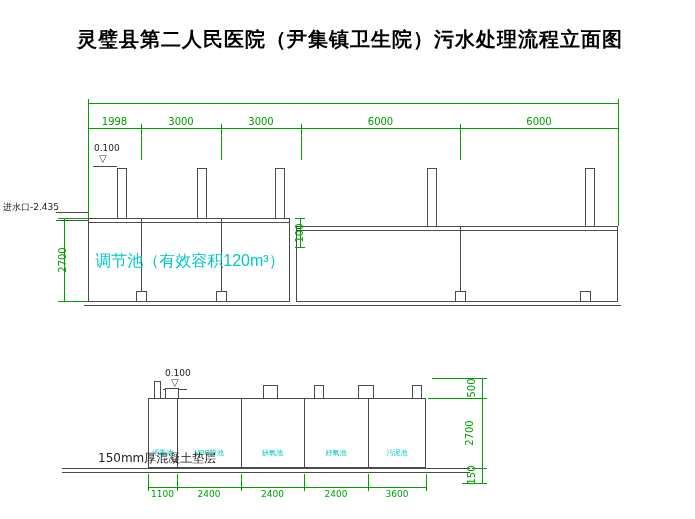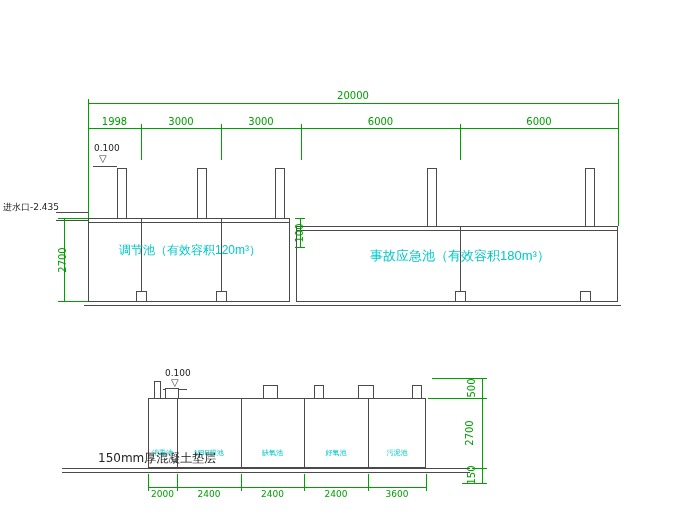--- a/index.html
+++ b/index.html
@@ -22,25 +22,25 @@
   .tri {position:absolute;color:#333;font-size:10px;line-height:1;
         font-family:"DejaVu Sans",sans-serif;}
   .title{position:absolute;left:55px;top:26px;width:590px;text-align:center;
         color:#000;font:bold 20px "Liberation Serif",serif;letter-spacing:1px;}
 </style>
 </head>
 <body>
 
 <div id="canvas">
 
+  <div class="title">灵璧县第二人民医院（尹集镇卫生院）污水处理流程立面图</div>
 
   <div class="h" style="left:88px;top:103px;width:530px;"></div>
   <div class="v" style="left:88px;top:99px;height:9px;"></div>
   <div class="v" style="left:618px;top:99px;height:9px;"></div>
-  <div class="dim" style="left:88px;top:91px;width:530px;">20000</div>
 
   <div class="h" style="left:88px;top:128px;width:530px;"></div>
   <div class="v" style="left:88px;top:124px;height:9px;"></div>
   <div class="v" style="left:141px;top:124px;height:9px;"></div>
   <div class="v" style="left:221px;top:124px;height:9px;"></div>
   <div class="v" style="left:301px;top:124px;height:9px;"></div>
   <div class="v" style="left:460px;top:124px;height:9px;"></div>
   <div class="v" style="left:618px;top:124px;height:9px;"></div>
   <div class="dim" style="left:88px;top:117px;width:53px;">1998</div>
   <div class="dim" style="left:141px;top:117px;width:80px;">3000</div>
@@ -89,22 +89,21 @@
   <div class="h" style="left:59px;top:301px;width:10px;"></div>
   <div class="h" style="left:58px;top:218px;width:30px;"></div>
   <div class="h" style="left:58px;top:301px;width:30px;"></div>
   <div class="dim rot" style="left:34px;top:254px;width:60px;height:12px;">2700</div>
 
   <div class="v" style="left:300px;top:218px;height:30px;"></div>
   <div class="h" style="left:295px;top:218px;width:10px;"></div>
   <div class="h" style="left:295px;top:247px;width:10px;"></div>
   <div class="dim rot" style="left:285px;top:228px;width:30px;height:10px;">100</div>
 
-  <div class="cyan" style="left:95px;top:244px;width:190px;font-size:12px;">调节池（有效容积120m³）</div>
-  <div class="cyan" style="left:320px;top:249px;width:280px;font-size:13px;">事故应急池（有效容积180m³）</div>
+  <div class="cyan" style="left:95px;top:252px;width:190px;font-size:16px;">调节池（有效容积120m³）</div>
 
   <div class="blk" style="left:165px;top:369px;">0.100</div>
   <div class="tri" style="left:171px;top:378px;">▽</div>
   <div class="hd" style="left:163px;top:389px;width:24px;"></div>
 
   <div class="box" style="left:154px;top:381px;width:7px;height:18px;"></div>
   <div class="box" style="left:165px;top:388px;width:14px;height:11px;"></div>
   <div class="box" style="left:263px;top:385px;width:15px;height:14px;"></div>
   <div class="box" style="left:314px;top:385px;width:10px;height:14px;"></div>
   <div class="box" style="left:358px;top:385px;width:16px;height:14px;"></div>
@@ -126,21 +125,21 @@
   <div class="hd" style="left:62px;top:472px;width:408px;"></div>
   <div class="blk" style="left:98px;top:452px;font-size:12px;">150mm厚混凝土垫层</div>
 
   <div class="h" style="left:148px;top:487px;width:278px;"></div>
   <div class="v" style="left:148px;top:474px;height:17px;"></div>
   <div class="v" style="left:177px;top:474px;height:17px;"></div>
   <div class="v" style="left:241px;top:474px;height:17px;"></div>
   <div class="v" style="left:304px;top:474px;height:17px;"></div>
   <div class="v" style="left:368px;top:474px;height:17px;"></div>
   <div class="v" style="left:426px;top:474px;height:17px;"></div>
-  <div class="dim" style="left:148px;top:490px;width:29px;font-size:9px;">2000</div>
+  <div class="dim" style="left:148px;top:490px;width:29px;font-size:9px;">1100</div>
   <div class="dim" style="left:177px;top:490px;width:64px;font-size:9px;">2400</div>
   <div class="dim" style="left:241px;top:490px;width:63px;font-size:9px;">2400</div>
   <div class="dim" style="left:304px;top:490px;width:64px;font-size:9px;">2400</div>
   <div class="dim" style="left:368px;top:490px;width:58px;font-size:9px;">3600</div>
 
   <div class="v" style="left:482px;top:378px;height:105px;"></div>
   <div class="h" style="left:432px;top:378px;width:55px;"></div>
   <div class="h" style="left:428px;top:398px;width:59px;"></div>
   <div class="h" style="left:472px;top:468px;width:15px;"></div>
   <div class="h" style="left:462px;top:483px;width:25px;"></div>

